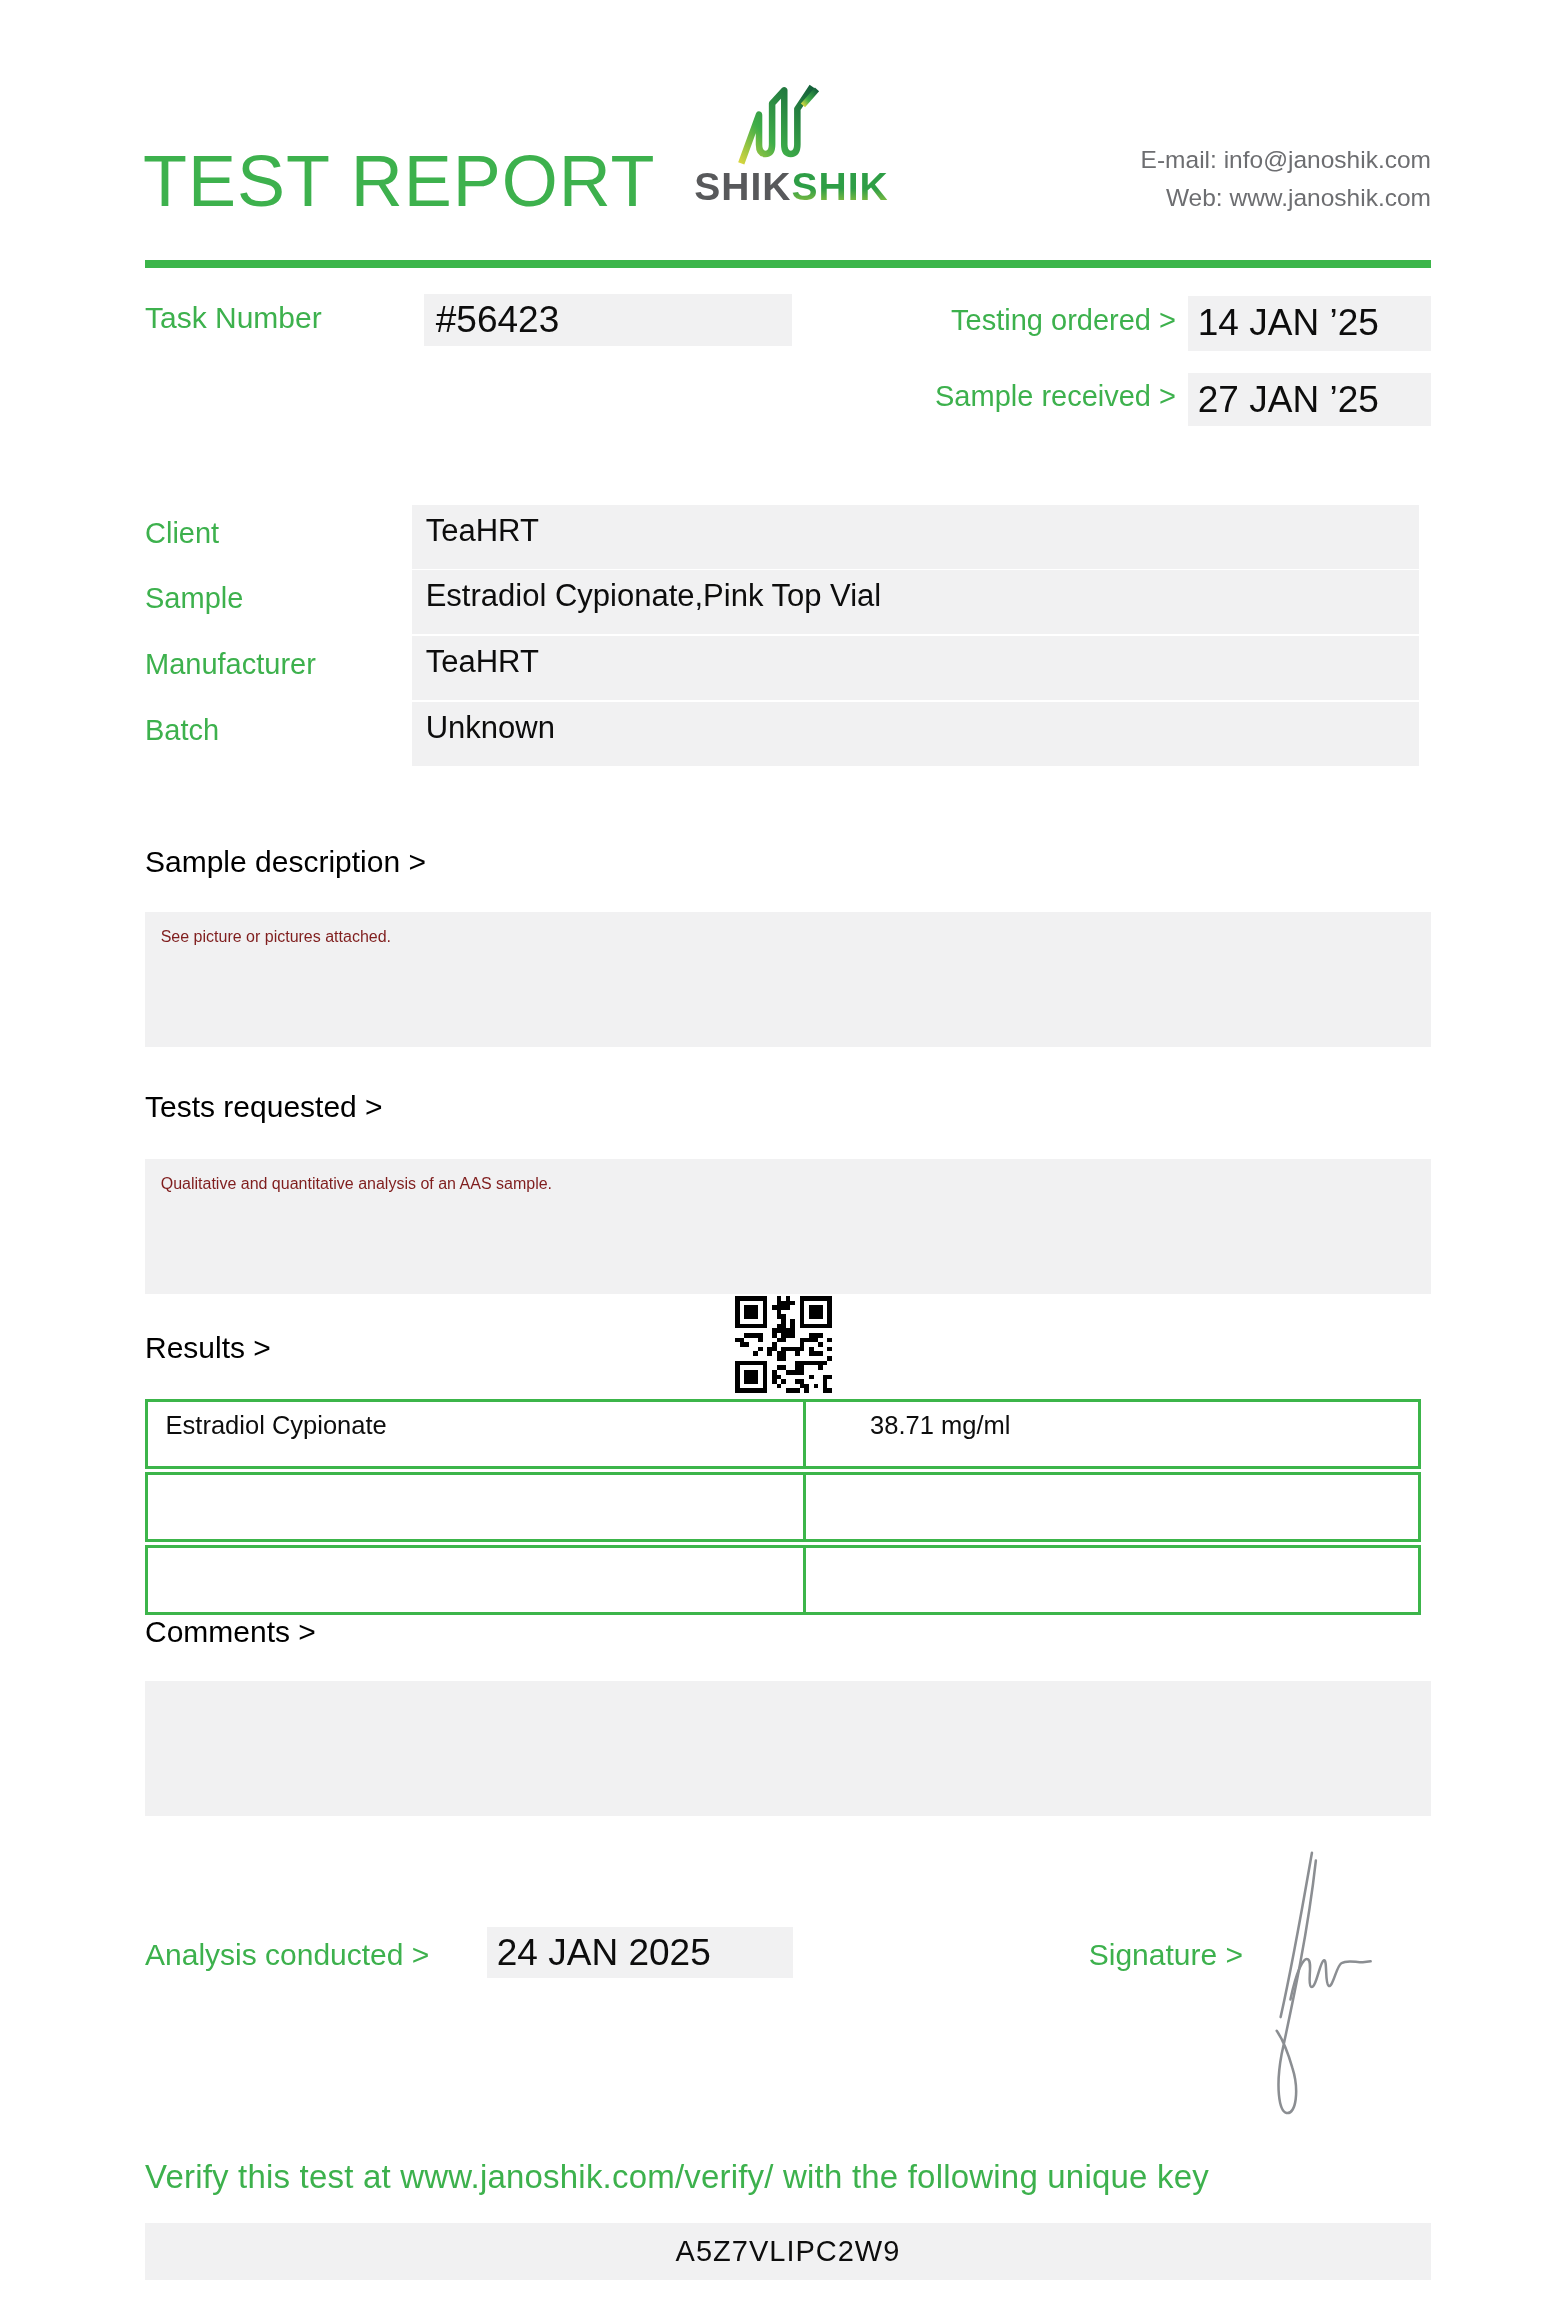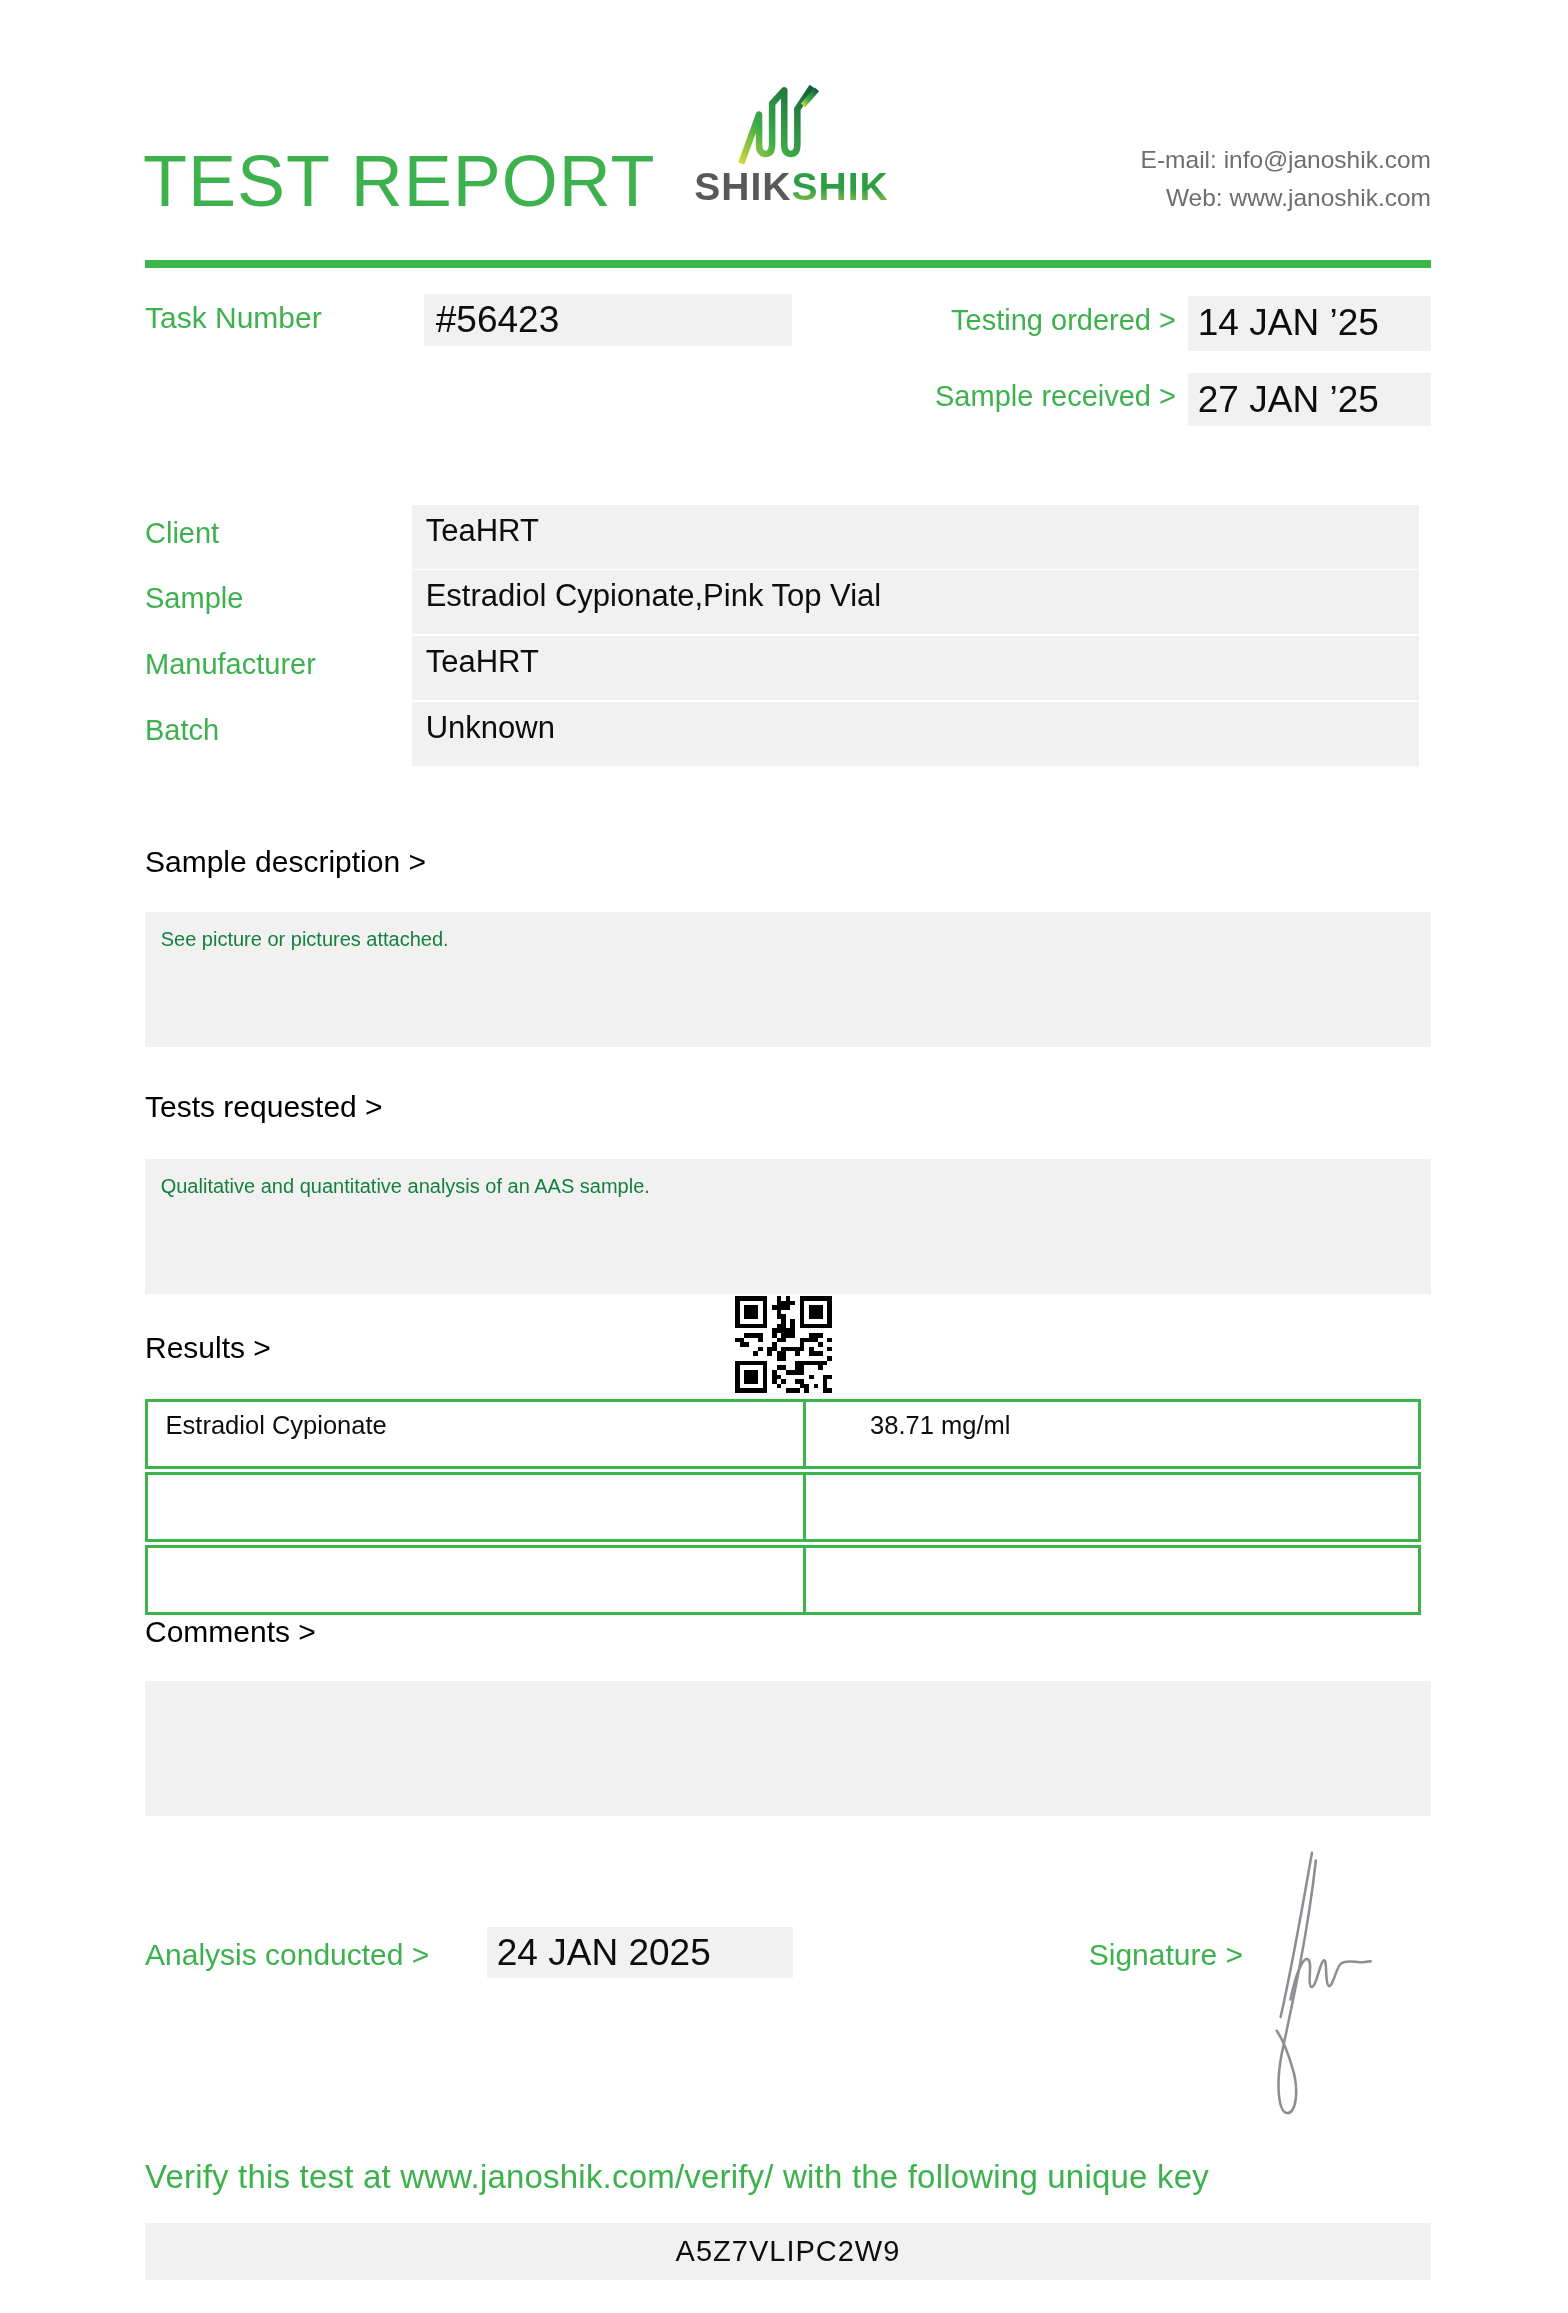--- a/index.html
+++ b/index.html
@@ -32,21 +32,21 @@
   #ordered-box .value-lg,#received-box .value-lg{line-height:53px;padding-left:9.8px;}
 
   
   .info-label{left:145px;font-size:29px;}
   .info-box{left:412px;width:1007px;height:64px;}
   .info-value{font-size:31px;line-height:52px;padding-left:13.7px;color:#0d0d0d;white-space:nowrap;}
 
   
   .section-heading{left:145px;font-size:30px;color:#000000;}
   .bigbox{left:145px;width:1286px;height:135px;}
-  .bigbox .body-text{font-size:20px;padding:15.7px 0 0 15.7px;color:#15803d;}
+  .bigbox .body-text{font-size:16px;padding:15.7px 0 0 15.7px;color:#7f1d1d;}
 
   
   #qr{left:735px;top:1296px;width:97px;height:97px;}
   #qr svg{width:100%;height:100%;display:block;}
 
   
   #results-table{left:145px;top:1399px;width:1276px;}
   .trow{display:flex;border:3.9px solid #3cb54a;margin-bottom:2.9px;background:#ffffff;}
   .tcell{height:64px;line-height:47px;font-size:25.5px;color:#0d0d0d;white-space:nowrap;overflow:hidden;}
   .tcell.name{width:637px;border-right:3.9px solid #3cb54a;padding-left:17.6px;}

